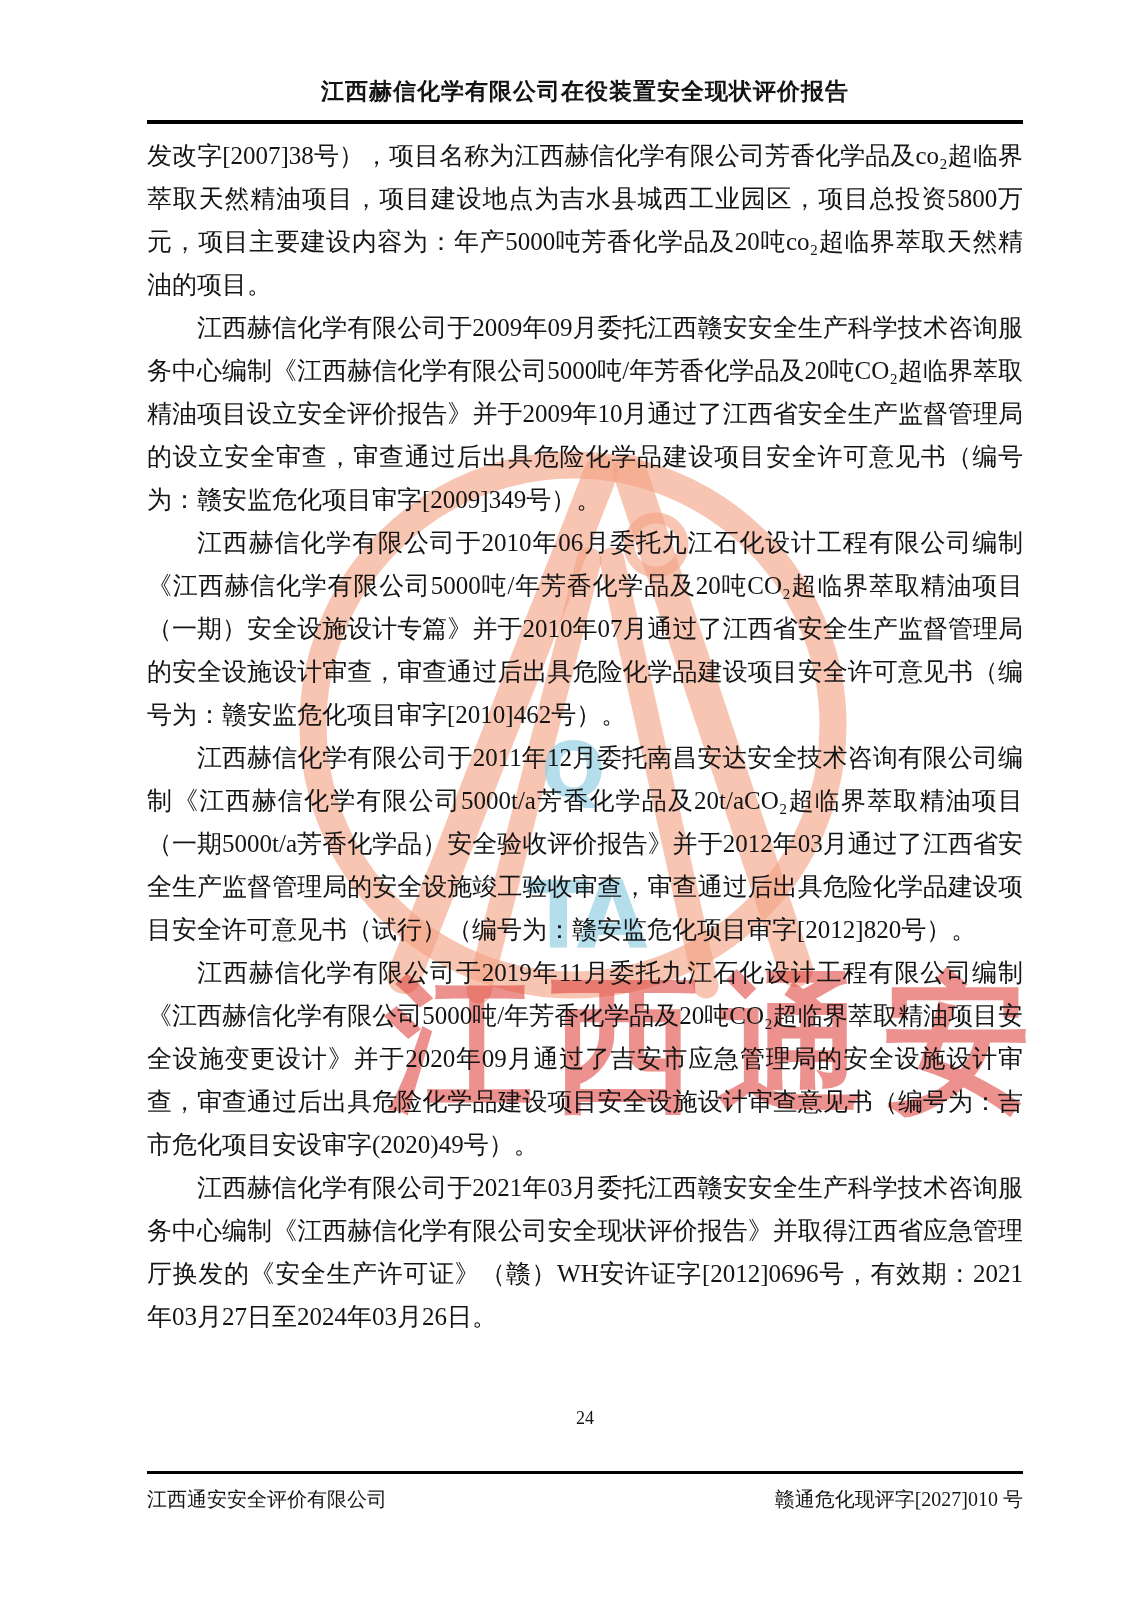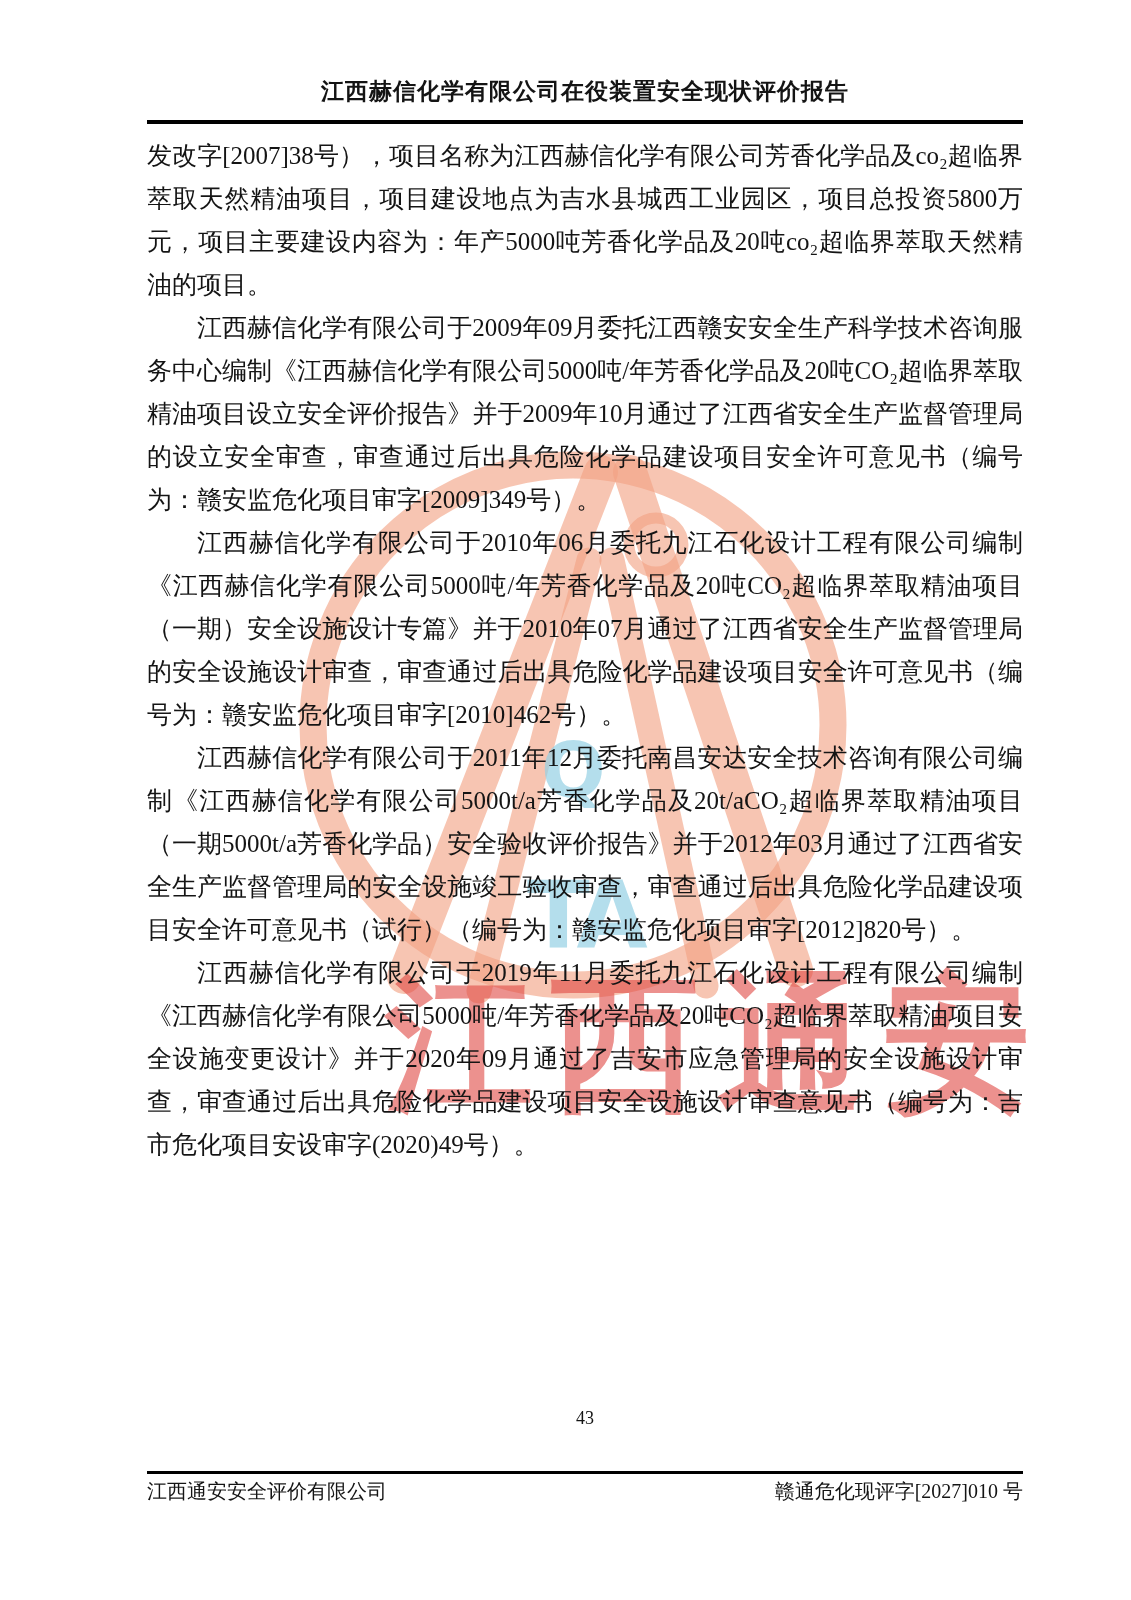--- a/index.html
+++ b/index.html
@@ -56,21 +56,21 @@
   .pagenum{
     position:absolute;z-index:1;
     top:1408px;left:147px;width:876px;
     text-align:center;
     font-size:18px;
   }
   .footer{position:absolute;z-index:1;top:1471px;left:147px;width:876px;}
   .footer-rule{height:3px;background:#000;}
   .footer-row{
     display:flex;justify-content:space-between;
-    margin-top:4px;
+    margin-top:12px;
     font-size:20px;
     text-align:right;
   }
 </style>
 </head>
 <body>
 
 <div class="page">
 
   <div class="watermark">
@@ -93,23 +93,24 @@
     <div class="title">江西赫信化学有限公司在役装置安全现状评价报告</div>
     <div class="rule"></div>
   </div>
 
   <div class="content">
     <p class="cont">发改字[2007]38号），项目名称为江西赫信化学有限公司芳香化学品及co₂超临界萃取天然精油项目，项目建设地点为吉水县城西工业园区，项目总投资5800万元，项目主要建设内容为：年产5000吨芳香化学品及20吨co₂超临界萃取天然精油的项目。</p>
     <p>江西赫信化学有限公司于2009年09月委托江西赣安安全生产科学技术咨询服务中心编制《江西赫信化学有限公司5000吨/年芳香化学品及20吨CO₂超临界萃取精油项目设立安全评价报告》并于2009年10月通过了江西省安全生产监督管理局的设立安全审查，审查通过后出具危险化学品建设项目安全许可意见书（编号为：赣安监危化项目审字[2009]349号）。</p>
     <p>江西赫信化学有限公司于2010年06月委托九江石化设计工程有限公司编制《江西赫信化学有限公司5000吨/年芳香化学品及20吨CO₂超临界萃取精油项目（一期）安全设施设计专篇》并于2010年07月通过了江西省安全生产监督管理局的安全设施设计审查，审查通过后出具危险化学品建设项目安全许可意见书（编号为：赣安监危化项目审字[2010]462号）。</p>
     <p>江西赫信化学有限公司于2011年12月委托南昌安达安全技术咨询有限公司编制《江西赫信化学有限公司5000t/a芳香化学品及20t/aCO₂超临界萃取精油项目（一期5000t/a芳香化学品）安全验收评价报告》并于2012年03月通过了江西省安全生产监督管理局的安全设施竣工验收审查，审查通过后出具危险化学品建设项目安全许可意见书（试行）（编号为：赣安监危化项目审字[2012]820号）。</p>
     <p>江西赫信化学有限公司于2019年11月委托九江石化设计工程有限公司编制《江西赫信化学有限公司5000吨/年芳香化学品及20吨CO₂超临界萃取精油项目安全设施变更设计》并于2020年09月通过了吉安市应急管理局的安全设施设计审查，审查通过后出具危险化学品建设项目安全设施设计审查意见书（编号为：吉市危化项目安设审字(2020)49号）。</p>
+    <p>江西赫信化学有限公司于2021年03月委托江西赣安安全生产科学技术咨询服务中心编制《江西赫信化学有限公司安全现状评价报告》并取得江西省应急管理厅换发的《安全生产许可证》（赣）WH安许证字[2012]0696号，有效期：2021年03月27日至2024年03月26日。</p>
   </div>
 
-  <div class="pagenum">43</div>
+  <div class="pagenum">24</div>
 
   <div class="footer">
     <div class="footer-rule"></div>
     <div class="footer-row">
       <span>江西通安安全评价有限公司</span>
       <span>赣通危化现评字[2027]010 号</span>
     </div>
   </div>
 
 </div>

